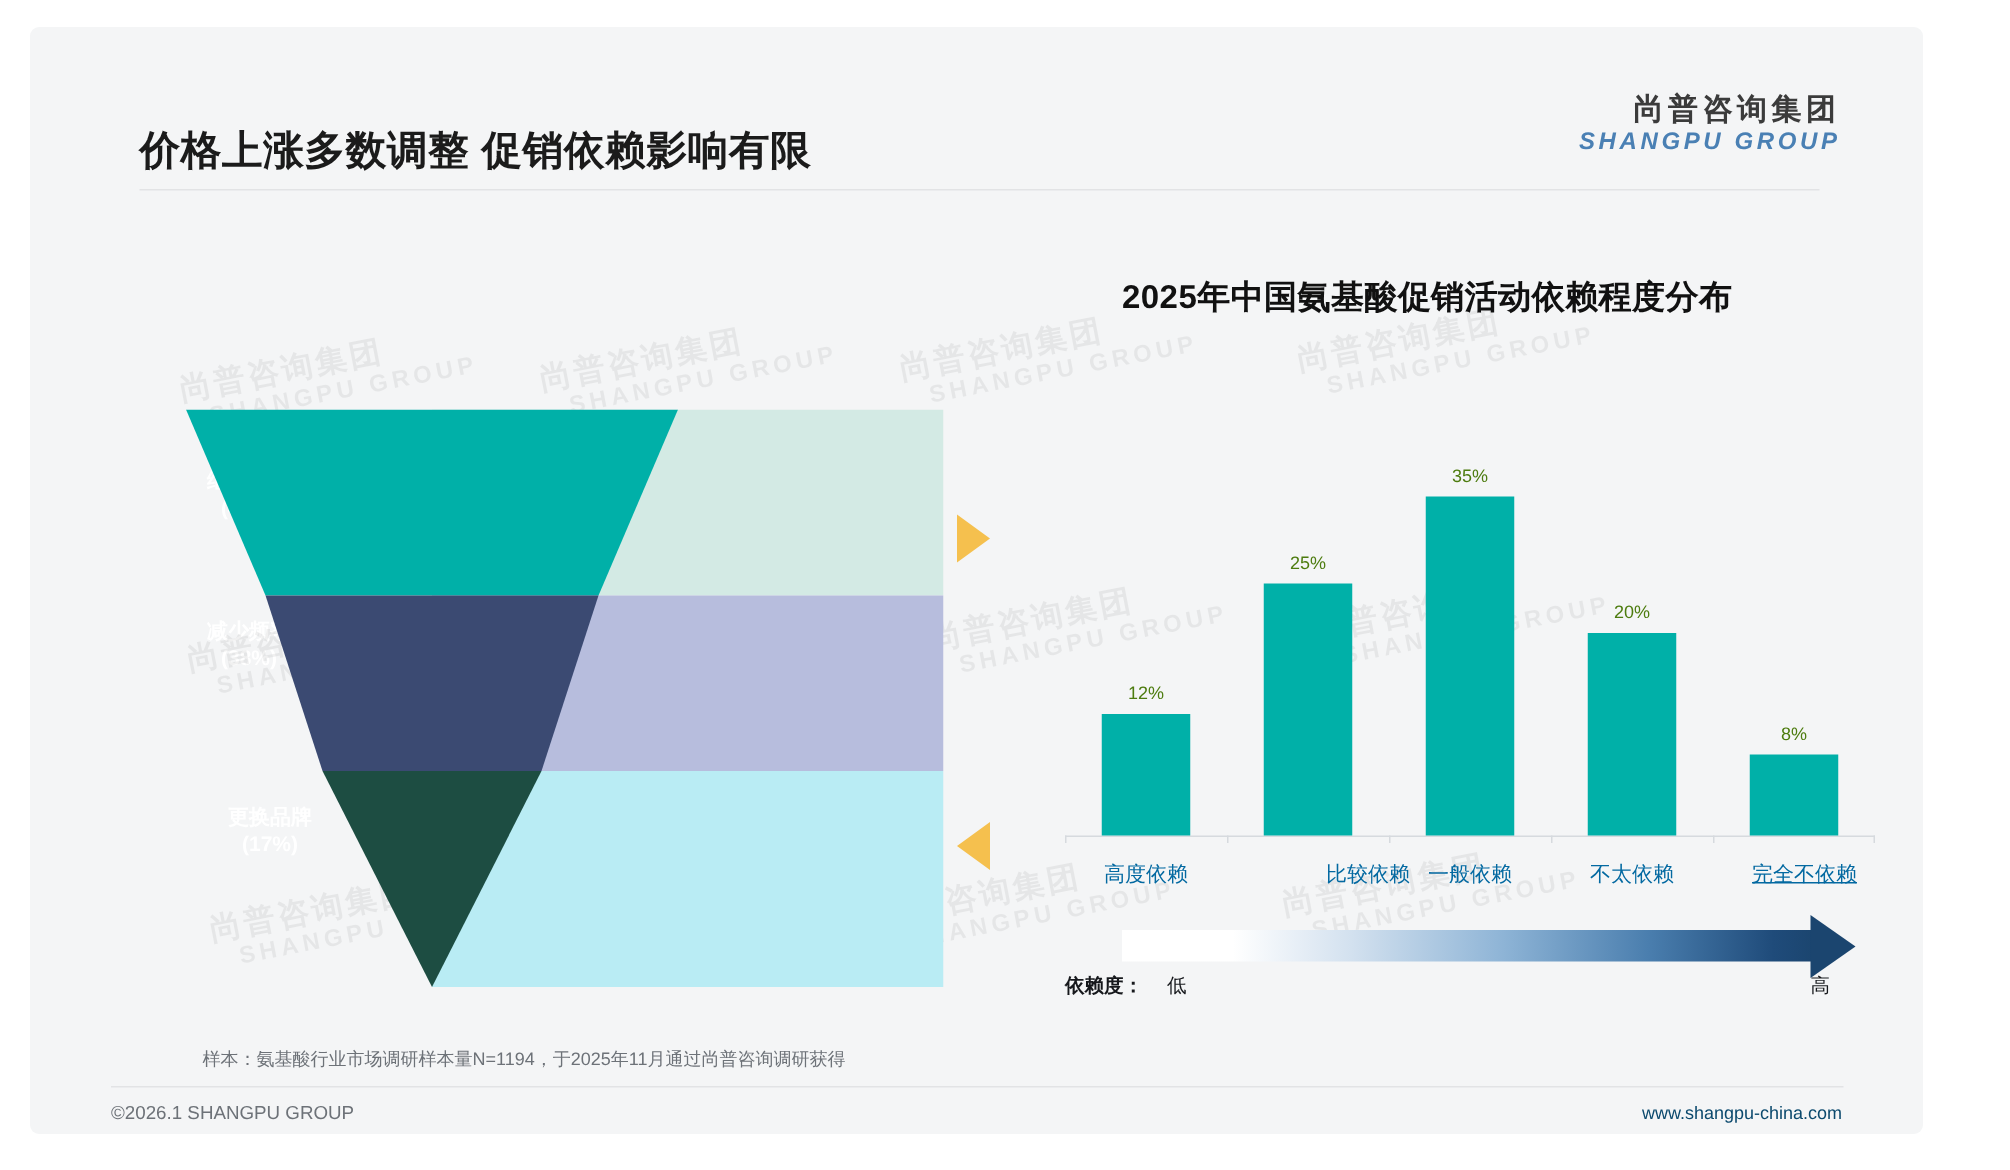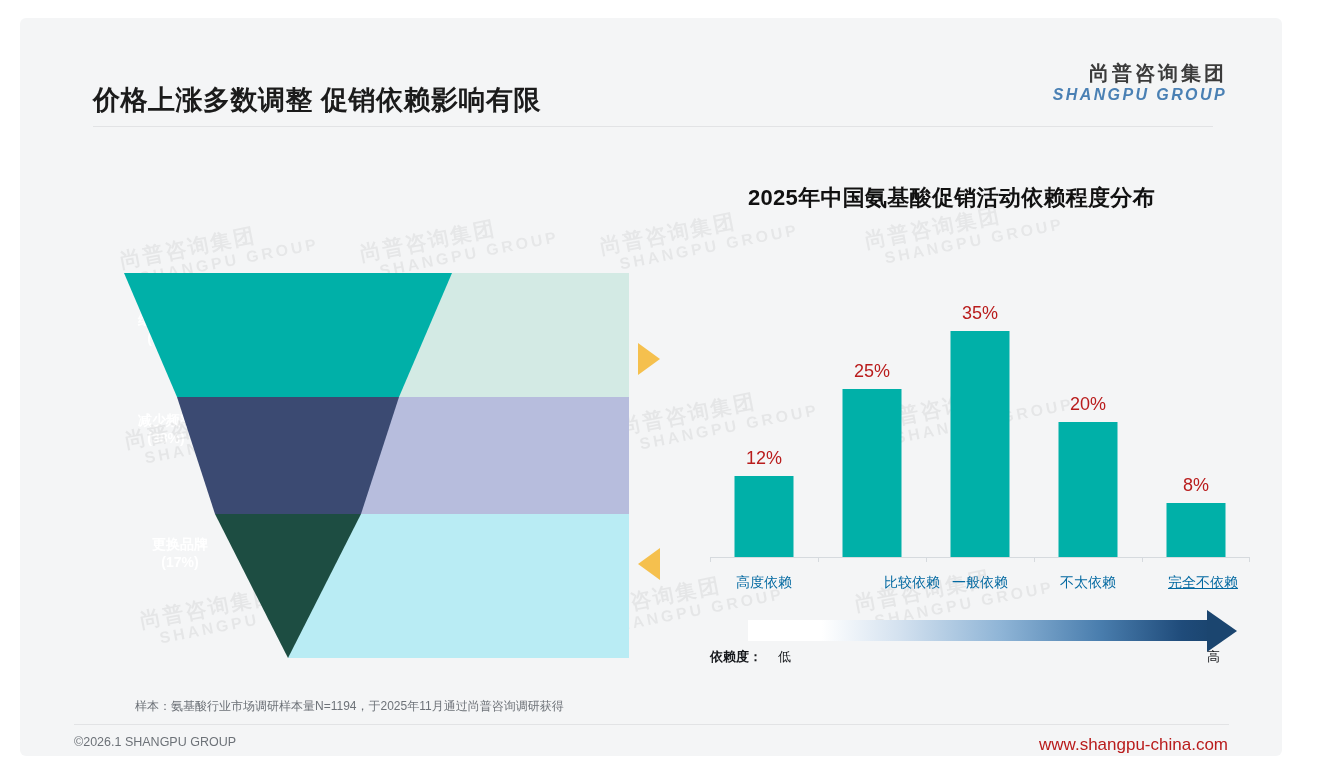--- a/index.html
+++ b/index.html
@@ -89,21 +89,21 @@
   .bar-area{position:absolute;left:690px;top:270px;width:540px;height:270px;z-index:2;}
   .axis-line{position:absolute;left:0;bottom:0;width:540px;height:1px;background:#d6dade;}
   .tick{position:absolute;bottom:-4px;width:1px;height:5px;background:#d6dade;}
   .bar-col{position:absolute;bottom:1px;width:108px;height:100%;}
   .bar{
     position:absolute;bottom:0;left:50%;transform:translateX(-50%);
     width:59px;background:#00b0a8;
   }
   .bar-val{
     position:absolute;left:50%;transform:translateX(-50%);
-    font-size:18px;color:#b91c1c;white-space:nowrap;
+    font-size:12px;color:#4d7c0f;white-space:nowrap;
   }
   .x-label{
     position:absolute;top:556px;width:120px;text-align:center;
     font-size:14px;color:#0369a1;z-index:2;white-space:nowrap;
   }
 
   
   .legend{position:absolute;left:690px;top:596px;width:545px;height:56px;z-index:2;}
   .grad-bar{
     position:absolute;left:38px;top:6px;width:462px;height:21px;
@@ -118,21 +118,21 @@
   .lg-low{position:absolute;left:68px;top:34px;font-size:13px;color:#16181c;}
   .lg-high{position:absolute;left:497px;top:34px;font-size:13px;color:#16181c;}
 
   
   .note{
     position:absolute;left:115px;top:680px;z-index:3;
     font-size:12px;color:#6d7278;white-space:nowrap;
   }
   .foot-rule{position:absolute;left:54px;top:706px;width:1155px;height:1px;background:#e2e3e5;z-index:3;}
   .foot-left{position:absolute;left:54px;top:717px;font-size:12.5px;color:#6d7278;z-index:3;}
-  .foot-right{position:absolute;right:54px;top:717px;font-size:17px;color:#b91c1c;z-index:3;}
+  .foot-right{position:absolute;right:54px;top:717px;font-size:12px;color:#0c4a6e;z-index:3;}
 </style>
 </head>
 <body>
 
 <div class="slide">
 
   <div class="wm-layer">
     <div class="wm" style="left:100px;top:212px;">
       <span class="cn">尚普咨询集团</span>
       <span class="en">SHANGPU GROUP</span>

